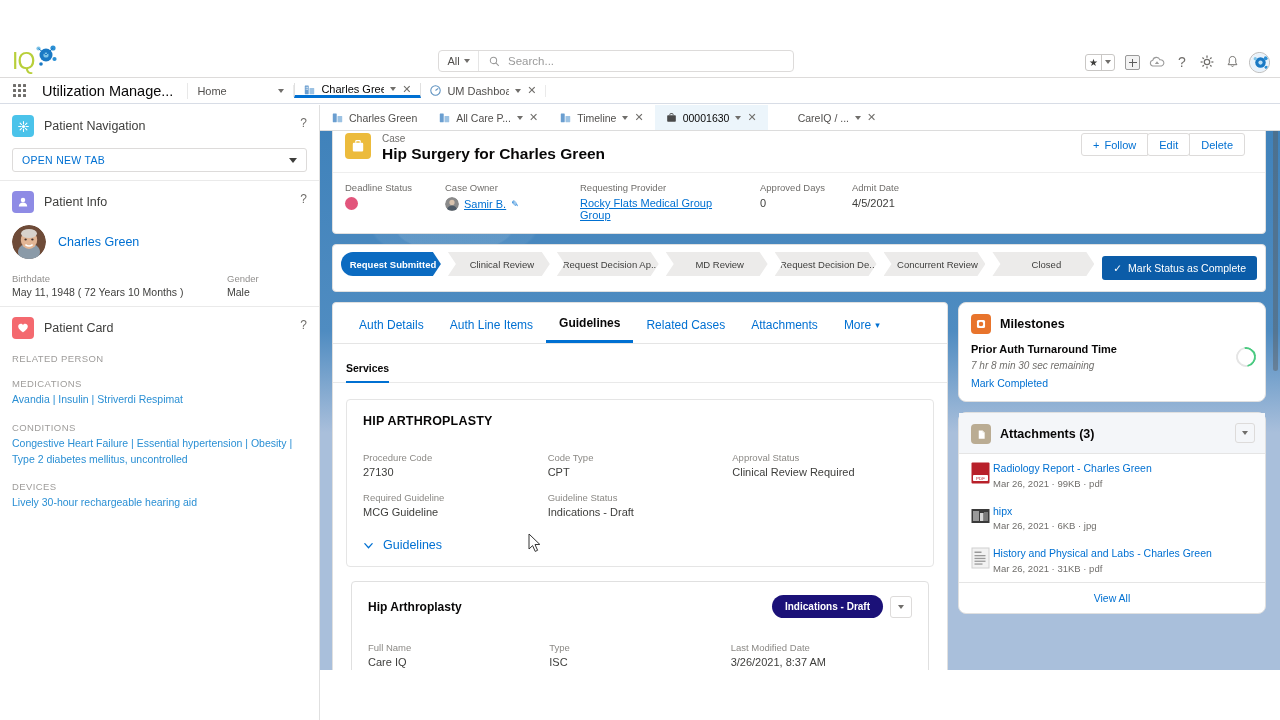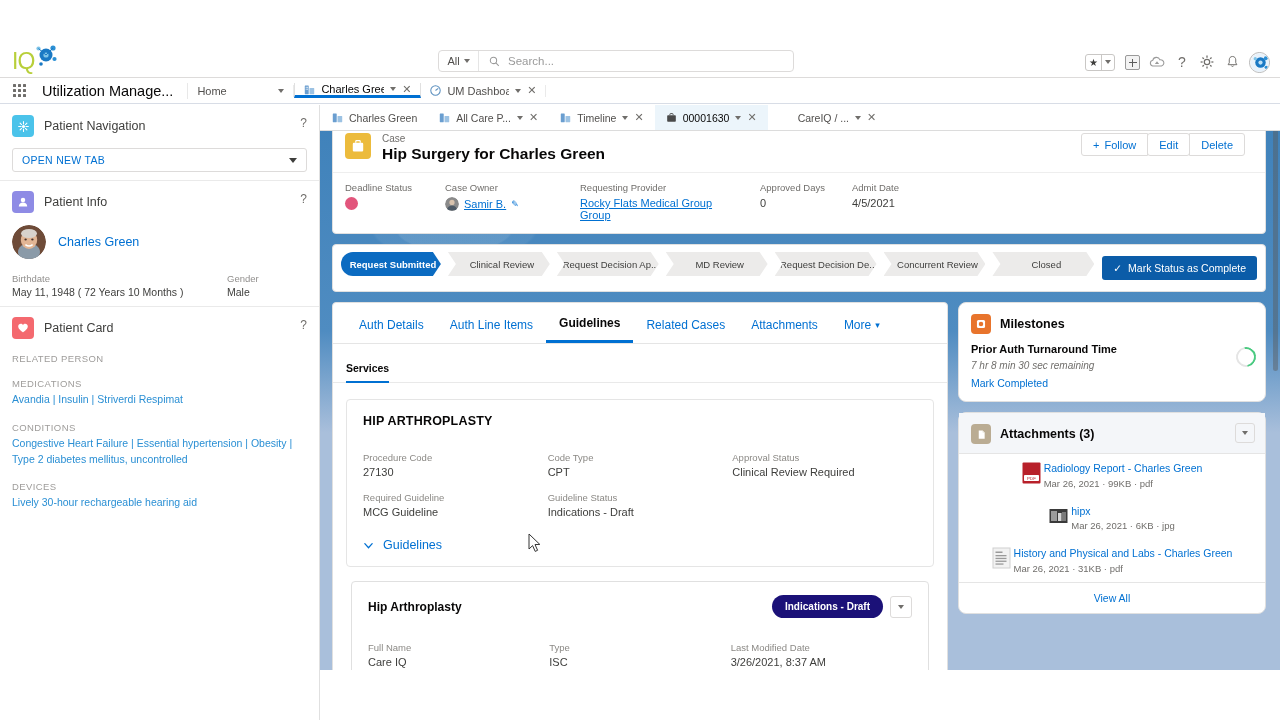--- a/index.html
+++ b/index.html
@@ -222,21 +222,21 @@
 
   .svc-card {
     margin: 16px 13px 0 13px; border: 1px solid #e5e5e5; border-radius: 4px;
     padding: 14px 16px 14px 16px; background: #fff;
   }
   .svc-h { font-size: 12.5px; color: #080707; font-weight: bold; letter-spacing: 0.2px; }
   .grid3 { display: flex; margin-top: 24px; }
   .g3c { width: 33.33%; }
   .g-lab { font-size: 9.5px; color: #8b8985; margin-bottom: 3px; }
   .g-val { font-size: 11px; color: #3e3e3c; }
-  .grid3.second { margin-top: 14px; }
+  .grid3.second { margin-top: 14px; justify-content: center; }
 
   .gl-toggle { display: flex; align-items: center; gap: 9px; margin-top: 20px; }
   .chev-dn { width: 11px; height: 11px; }
   .gl-title { font-size: 12.5px; color: #0070d2; }
 
   .inner-card {
     margin: 14px 18px 0 18px; border: 1px solid #e0e0e0; border-radius: 4px;
     padding: 13px 16px 16px 16px; background: #fff;
   }
   .ic-head { display: flex; align-items: center; }
@@ -265,21 +265,21 @@
   .ms-body { padding: 0 12px 12px 12px; position: relative; }
   .ms-name { font-size: 11px; color: #080707; font-weight: bold; }
   .ms-rem { font-size: 10px; color: #706e6b; font-style: italic; margin-top: 5px; }
   .ms-mark { font-size: 10.5px; color: #0070d2; margin-top: 6px; }
   .ms-ring {
     position: absolute; right: 9px; top: 4px; width: 20px; height: 20px;
     border-radius: 50%; border: 2.5px solid #e5e5e5; border-top-color: #4bca81; border-right-color:#4bca81;
     transform: rotate(35deg);
   }
   .att-head { background: #f4f6f9; border-bottom: 1px solid #e5e5e5; }
-  .att-row { display: flex; gap: 3px; padding: 8px 12px 8px 12px; align-items: flex-start; justify-content: center; }
+  .att-row { display: flex; gap: 3px; padding: 8px 12px 8px 12px; align-items: flex-start; }
   .att-ic { width: 19px; height: 22px; flex: none; }
   .att-name { font-size: 10.5px; color: #0070d2; line-height: 1.2; }
   .att-sub { font-size: 9.5px; color: #706e6b; margin-top: 3px; }
   .view-all { border-top: 1px solid #e5e5e5; text-align: center; padding: 9px 0; font-size: 10.5px; color: #0070d2; }
 
   .scroll-track { position:absolute; right:1px; top:0; width:7px; height:565px; background:transparent; }
   .scroll-thumb { position:absolute; right:1px; top:6px; width:5px; height:260px; background:rgba(90,90,90,0.45); border-radius:3px; }
 
   .cursor { position: absolute; left: 528px; top: 533px; width: 14px; height: 20px; z-index: 40; pointer-events:none;}
 </style>

